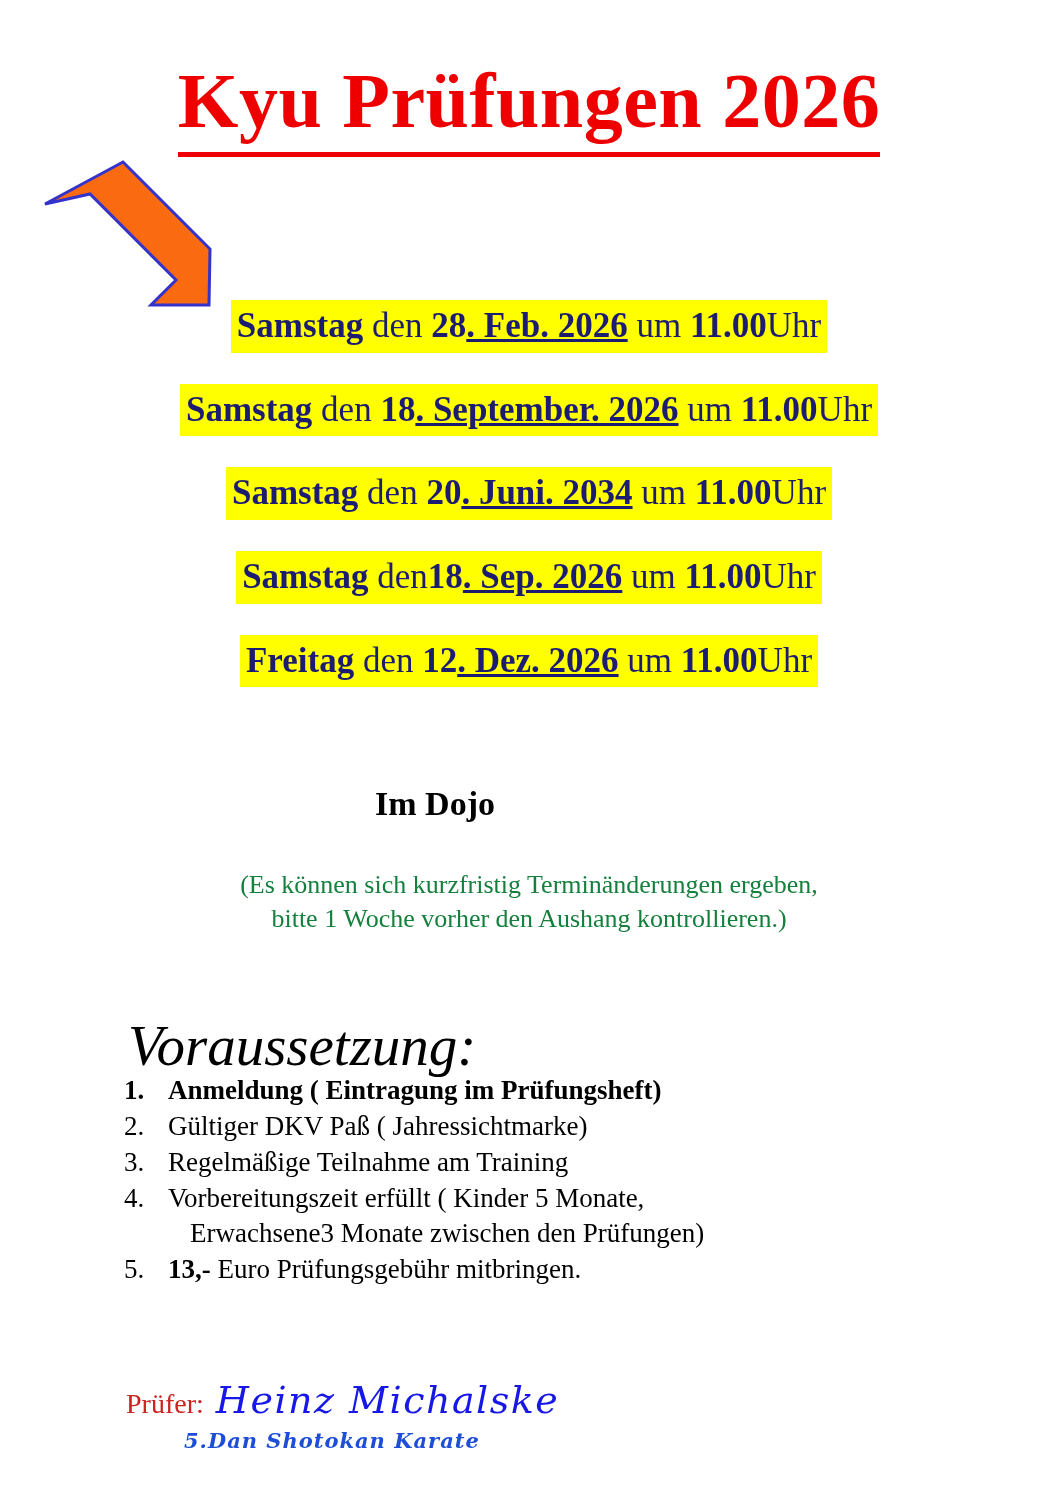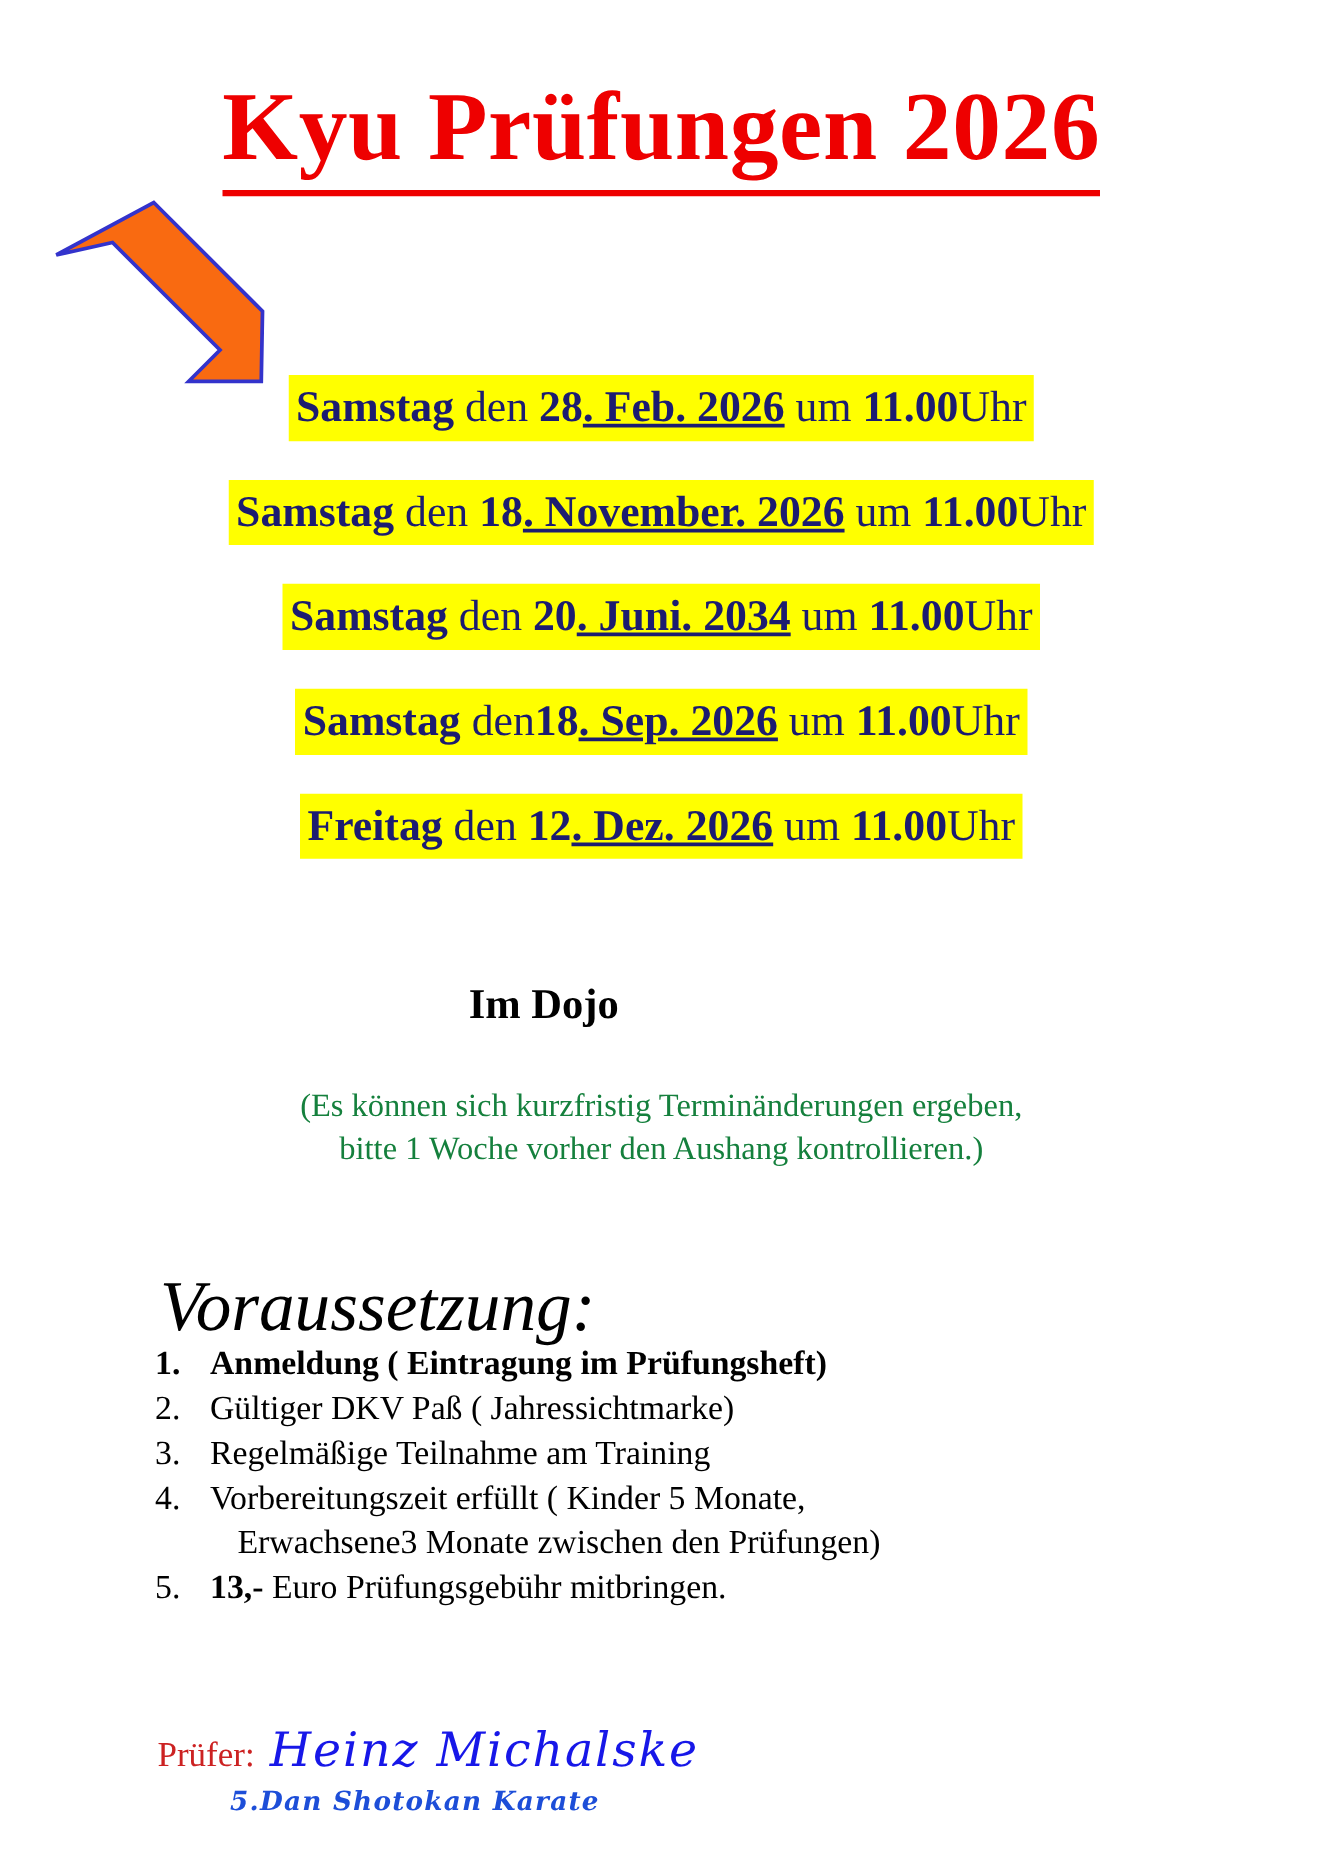--- a/index.html
+++ b/index.html
@@ -193,21 +193,21 @@
   </svg>
 </div>
 
 <div class="dates-block">
 
   <div class="date-line">
     <span class="date-hl"><span class="w-b">Samstag</span><span class="w-n"> den </span><span class="w-b">28</span><span class="w-bu">. Feb. 2026</span><span class="w-n"> um </span><span class="w-b">11.00</span><span class="w-n">Uhr</span></span>
   </div>
 
   <div class="date-line">
-    <span class="date-hl"><span class="w-b">Samstag</span><span class="w-n"> den </span><span class="w-b">18</span><span class="w-bu">. November. 2026</span><span class="w-n"> um </span><span class="w-b">11.00</span><span class="w-n">Uhr</span></span>
+    <span class="date-hl"><span class="w-b">Samstag</span><span class="w-n"> den </span><span class="w-b">18</span><span class="w-bu">. September. 2026</span><span class="w-n"> um </span><span class="w-b">11.00</span><span class="w-n">Uhr</span></span>
   </div>
 
   <div class="date-line">
     <span class="date-hl"><span class="w-b">Samstag</span><span class="w-n"> den </span><span class="w-b">20</span><span class="w-bu">. Juni. 2034</span><span class="w-n"> um </span><span class="w-b">11.00</span><span class="w-n">Uhr</span></span>
   </div>
 
   <div class="date-line">
     <span class="date-hl"><span class="w-b">Samstag</span><span class="w-n"> den</span><span class="w-b">18</span><span class="w-bu">. Sep. 2026</span><span class="w-n"> um </span><span class="w-b">11.00</span><span class="w-n">Uhr</span></span>
   </div>
 

